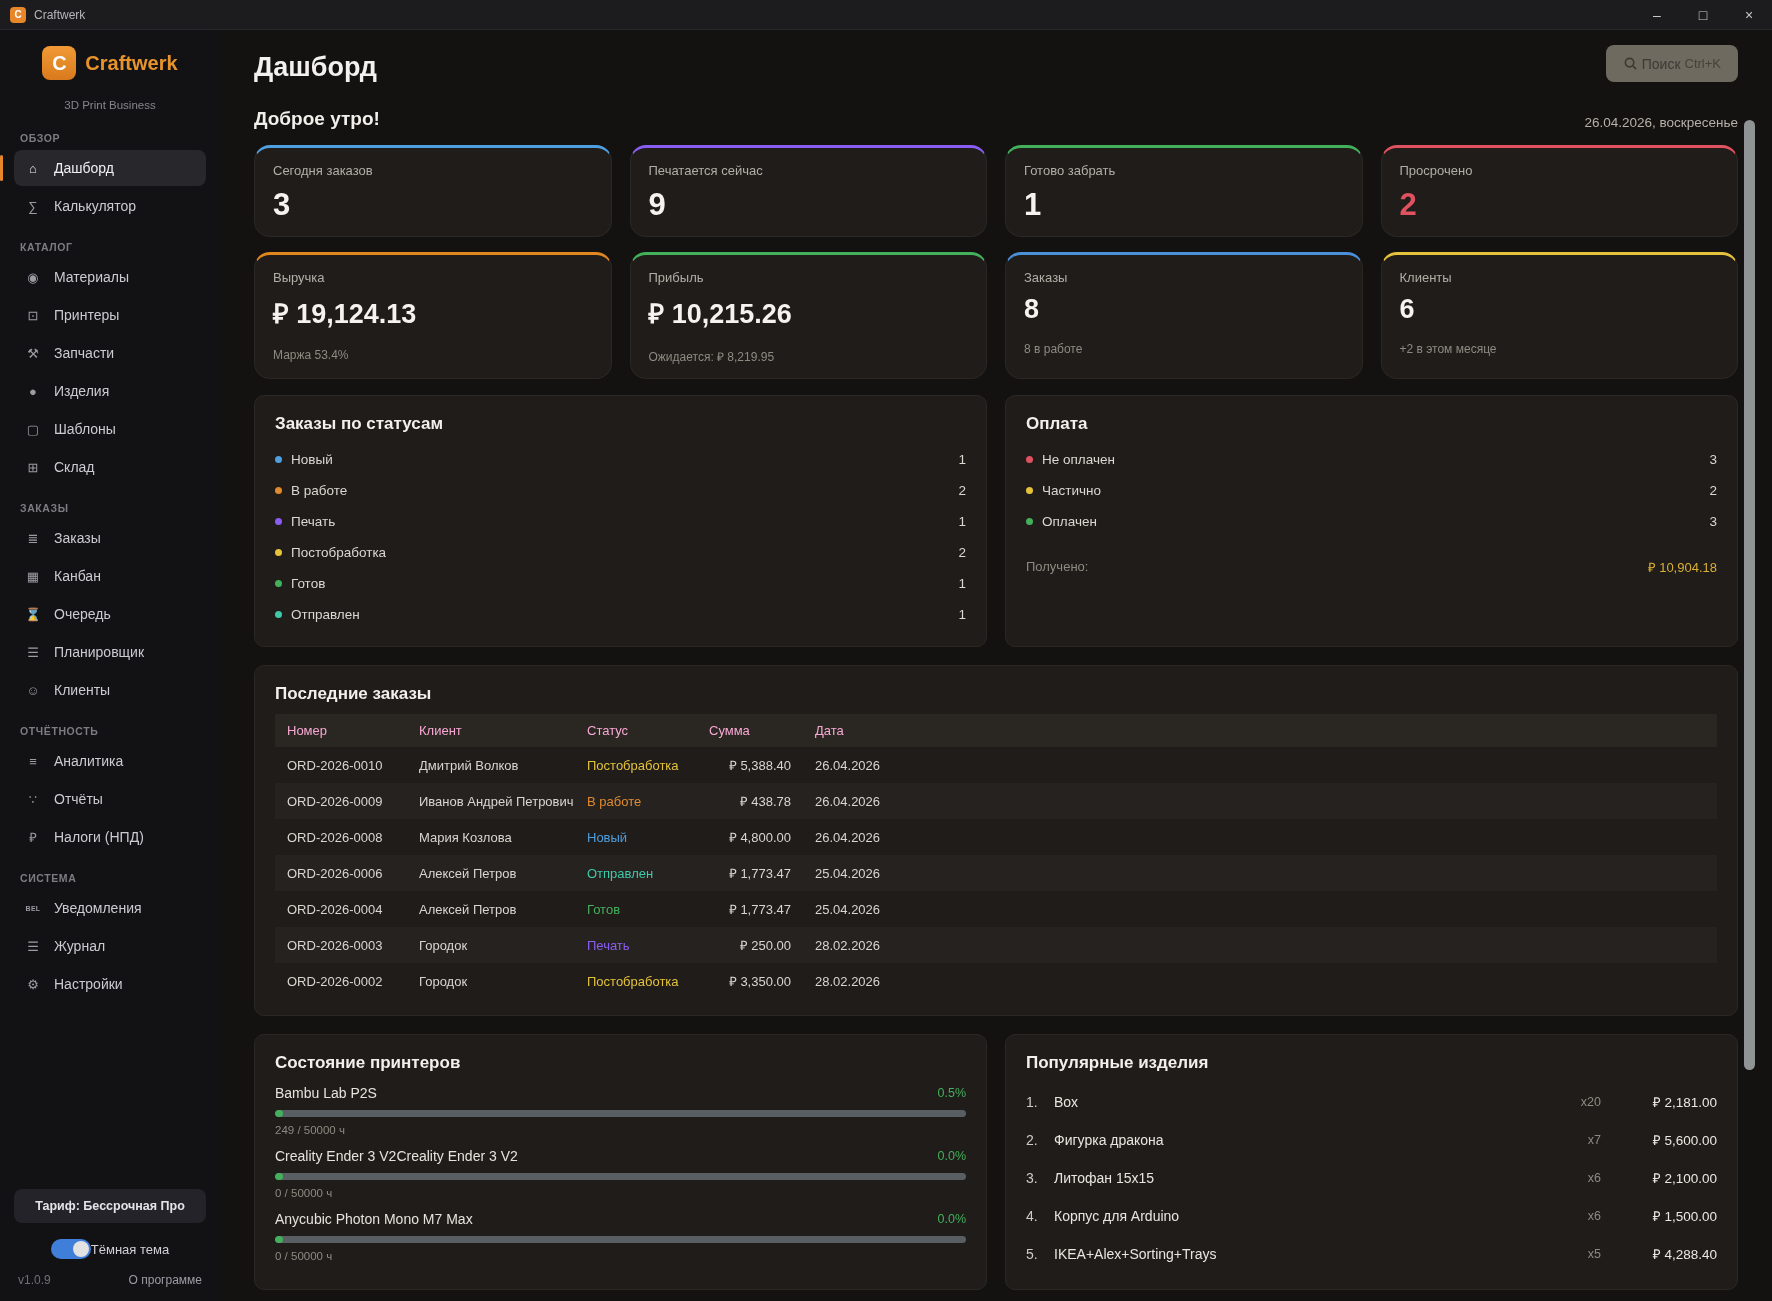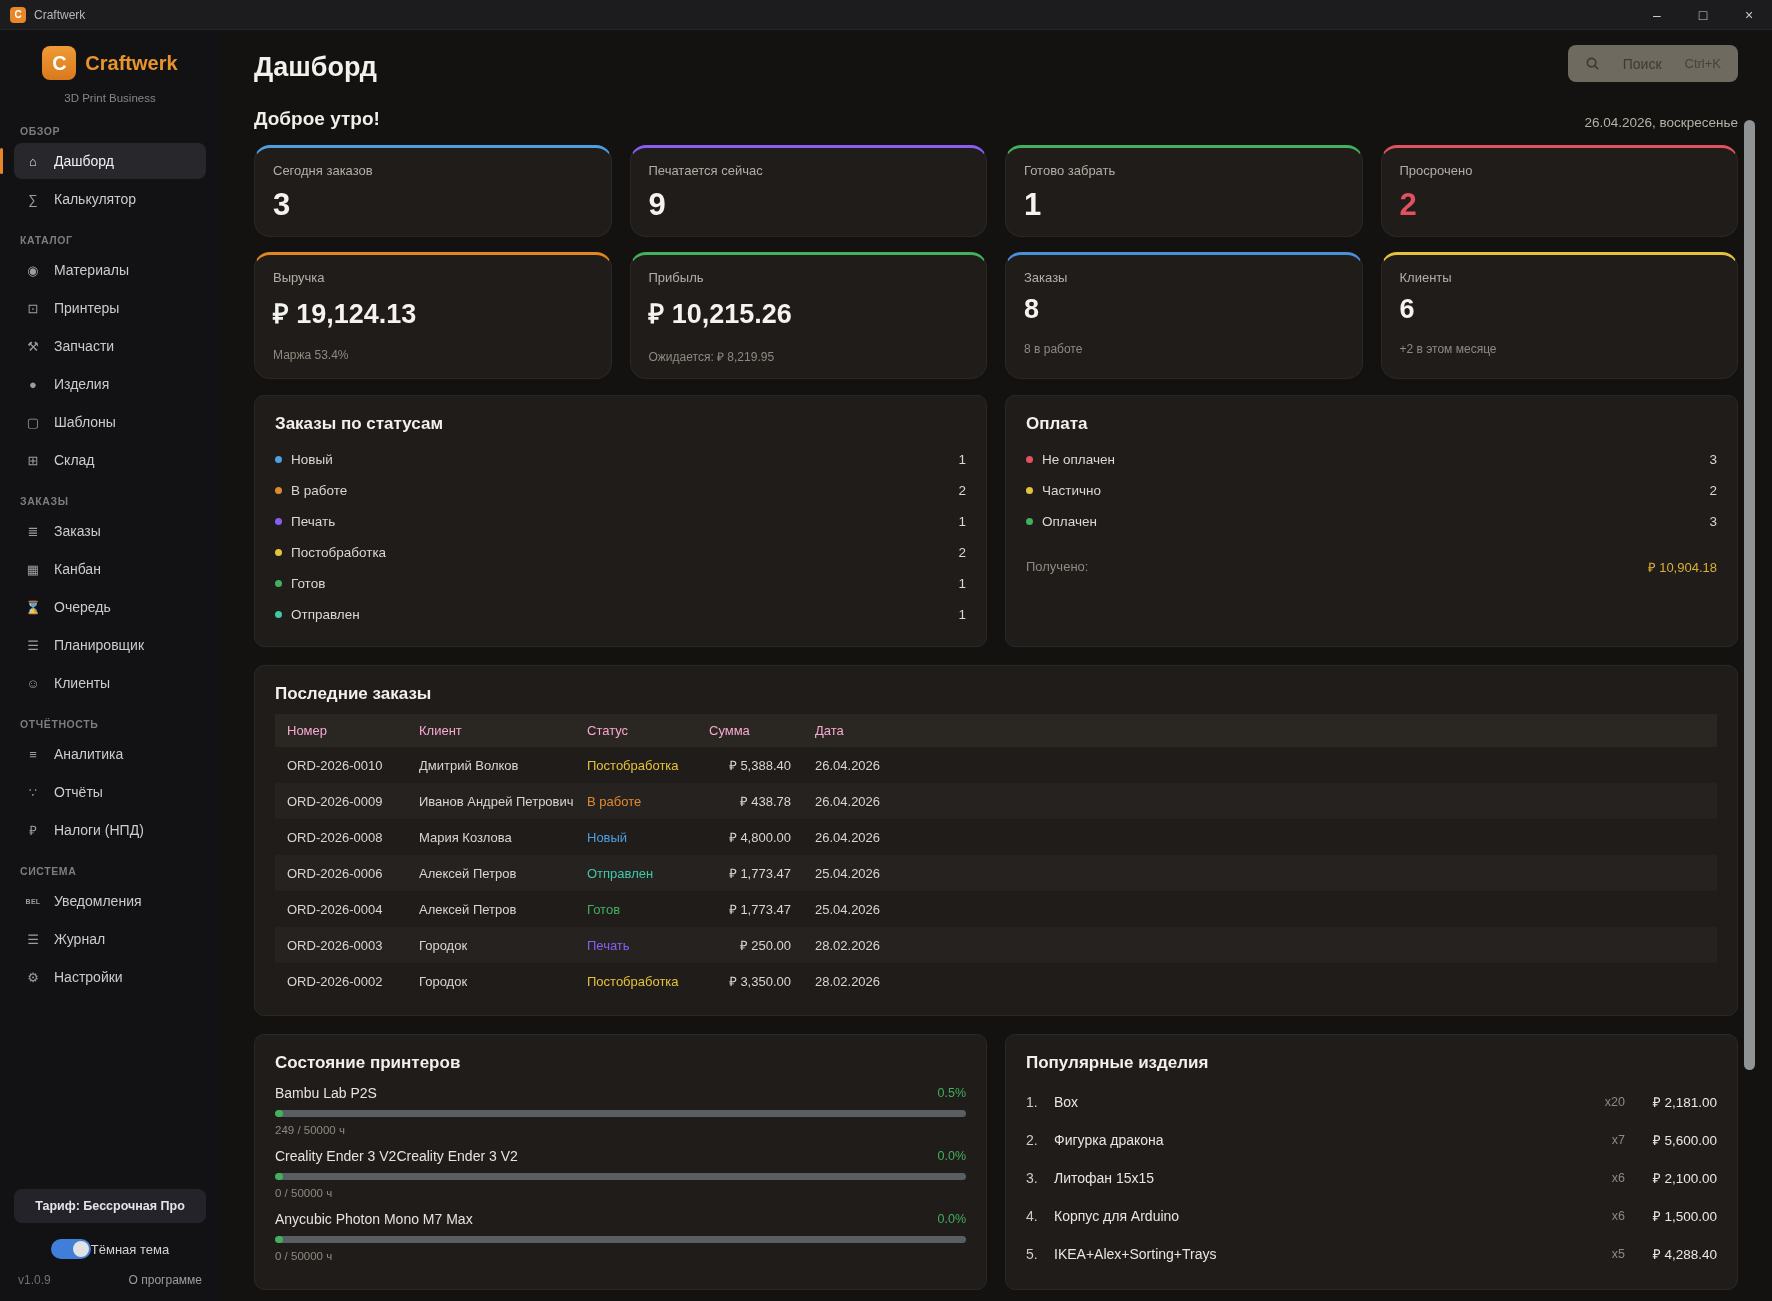--- a/index.html
+++ b/index.html
@@ -17,21 +17,21 @@
   .tb-btn { width:46px; display:flex; align-items:center; justify-content:center; color:#c9c9cd; font-size:14px; }
 
   
   .sidebar { position:absolute; top:30px; left:0; width:220px; bottom:0; background:#121215;
              display:flex; flex-direction:column; }
   .side-logo { padding:16px 0 2px; text-align:center; }
   .logo-row { display:flex; align-items:center; justify-content:center; gap:9px; }
   .logo-sq { width:34px; height:34px; border-radius:8px; background:linear-gradient(180deg,#f09a35,#d97a1d);
              display:flex; align-items:center; justify-content:center; color:#fff; font-weight:bold; font-size:20px; }
   .brand { color:#e8942c; font-size:20px; font-weight:bold; }
-  .tagline { color:#85858b; font-size:11.5px; margin-top:12px;text-align:center; }
+  .tagline { color:#85858b; font-size:11.5px; margin-top:19px;text-align:center; }
   .nav { flex:1; padding:2px 14px 0; overflow:hidden; }
   .nav-section-label { color:#7c7c82; font-size:10.5px; font-weight:bold; letter-spacing:.6px; margin:17px 6px 6px; }
   .nav-item { position:relative; display:flex; align-items:center; gap:12px; height:36px; padding:0 10px;
               border-radius:8px; color:#cbcbd0; font-size:14px; margin:2px 0; cursor:default; }
   .nav-icon { width:18px; text-align:center; color:#9c9ca4; font-size:13px; flex:0 0 18px; }
   .nav-item.active { background:#27272c; color:#f0f0f3; }
   .nav-item.active .nav-icon { color:#e4e4e8; }
   .nav-item.active::before { content:""; position:absolute; left:-14px; top:5px; bottom:5px; width:3px;
               border-radius:2px; background:#e8872a; }
   .nav-icon.bel { font-size:7px; font-weight:bold; letter-spacing:.3px; }
@@ -42,21 +42,21 @@
   .toggle { width:40px; height:20px; border-radius:10px; background:#3f7fd9; position:relative; }
   .toggle-knob { position:absolute; right:2px; top:2px; width:16px; height:16px; border-radius:50%; background:#e2e2e2; }
   .theme-label { color:#d2d2d6; font-size:13px; }
   .ver-row { display:flex; justify-content:space-between; color:#6f6f75; font-size:12px; padding:0 4px; }
   .about { color:#9c9ca2; }
 
   
   .main { position:absolute; left:220px; top:30px; right:0; bottom:0; padding:14px 34px 0; }
   .main-header { display:flex; justify-content:space-between; align-items:center; }
   .page-title { font-size:27px; font-weight:bold; color:#f3f1ed; margin-top:8px; }
-  .search-btn { display:flex; align-items:center; gap:23px; background:#6e6a60; border-radius:8px;
+  .search-btn { display:flex; align-items:center; gap:4px; background:#6e6a60; border-radius:8px;
                 height:37px; padding:0 17px; }
   .search-btn .s-label { color:#3c3a33; font-size:14px; }
   .search-btn .s-short { color:#45433b; font-size:13px; }
   .greet-row { display:flex; justify-content:space-between; align-items:flex-end; margin-top:25px; }
   .greet { font-size:19px; font-weight:bold; color:#f1efea; }
   .date { font-size:13.5px; color:#b5b1a9; }
 
   .cards { display:grid; grid-template-columns:repeat(4,1fr); gap:18px; margin-top:15px; }
   .card { background:#1f1c19; border:1px solid #2b2824; border-top-width:3px; border-top-style:solid;
           border-radius:16px; padding:15px 18px 13px; }
@@ -87,21 +87,21 @@
   .printer-top { display:flex; justify-content:space-between; align-items:center; }
   .printer-name { font-size:14px; color:#e6e3dd; }
   .printer-pct { font-size:12.5px; color:#43b05c; }
   .bar { height:7px; background:#595e62; border-radius:4px; margin:9px 0 7px; overflow:hidden; }
   .bar-fill { height:100%; background:#43b05c; border-radius:4px; }
   .printer-usage { font-size:11.5px; color:#8e8a82; }
   .pop-item { display:flex; align-items:center; height:38px; font-size:14px; }
   .pop-rank { width:28px; color:#cfccc5; }
   .pop-name { color:#e9e6e0; }
   .pop-qty { margin-left:auto; color:#8e8a82; font-size:12.5px; }
-  .pop-price { width:92px; text-align:right; color:#ebe8e2; font-size:13.5px; }
+  .pop-price { width:92px; text-align:right; color:#ebe8e2; font-size:13.5px;margin-left:24px; }
 
   .scroll-thumb { position:absolute; left:1744px; top:120px; width:11px; height:950px;
                   background:#8f9394; border-radius:6px; }
 </style>
 </head>
 <body>
 
 <div class="app">
 
   <div class="titlebar">

